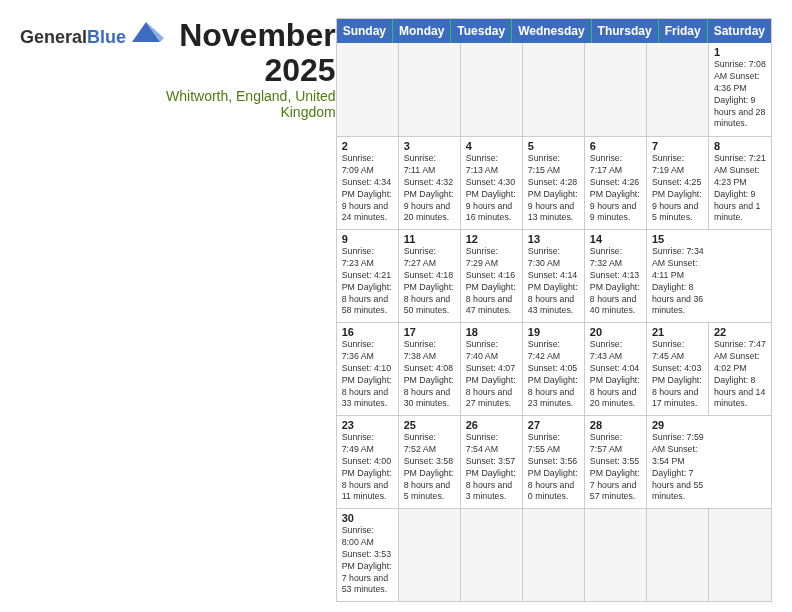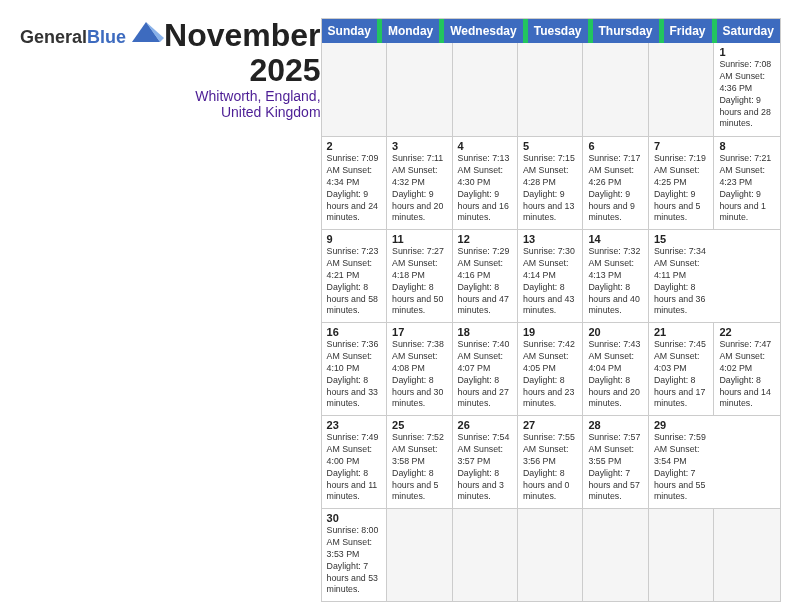--- a/index.html
+++ b/index.html
@@ -38,40 +38,40 @@
       text-align: right;
     }
     .month-title {
       font-size: 32px;
       font-weight: bold;
       color: #222;
       line-height: 1.1;
     }
     .location {
       font-size: 14px;
-      color: #4c1d95;
+      color: #4d7c0f;
     }
     .calendar {
       flex: 1;
       display: flex;
       flex-direction: column;
       border: 1px solid #ccc;
     }
     .day-headers {
       display: grid;
       grid-template-columns: repeat(7, 1fr);
       background: #3d6bbf;
     }
     .day-header {
       color: #fff;
       font-size: 12px;
       font-weight: bold;
       text-align: left;
       padding: 5px 6px;
-      border-right: 5px solid #22c55e;
+      border-right: 1px solid #22c55e;
     }
     .day-header:last-child { border-right: none; }
     .calendar-grid {
       flex: 1;
       display: grid;
       grid-template-rows: repeat(6, 1fr);
     }
     .calendar-week {
       display: grid;
       grid-template-columns: repeat(7, 1fr);
@@ -121,22 +121,22 @@
     <div class="title-block">
       <div class="month-title">November 2025</div>
       <div class="location">Whitworth, England, United Kingdom</div>
     </div>
   </div>
 
   <div class="calendar">
     <div class="day-headers">
     <div class="day-header">Sunday</div>
         <div class="day-header">Monday</div>
+        <div class="day-header">Tuesday</div>
         <div class="day-header">Wednesday</div>
-        <div class="day-header">Tuesday</div>
         <div class="day-header">Thursday</div>
         <div class="day-header">Friday</div>
         <div class="day-header">Saturday</div>
       </div>
     <div class="calendar-grid">
     <div class="calendar-week">
           <div class="calendar-cell empty"></div>
           <div class="calendar-cell empty"></div>
           <div class="calendar-cell empty"></div>
           <div class="calendar-cell empty"></div>

